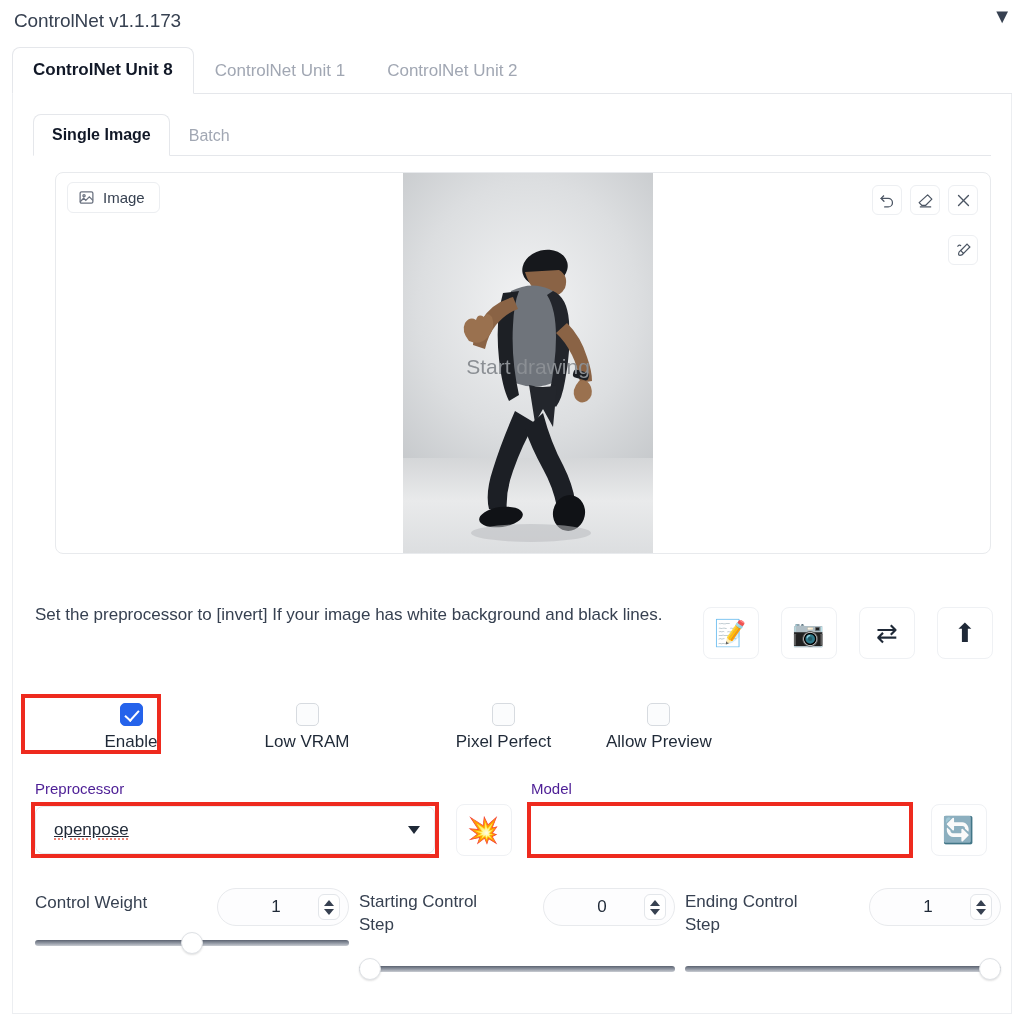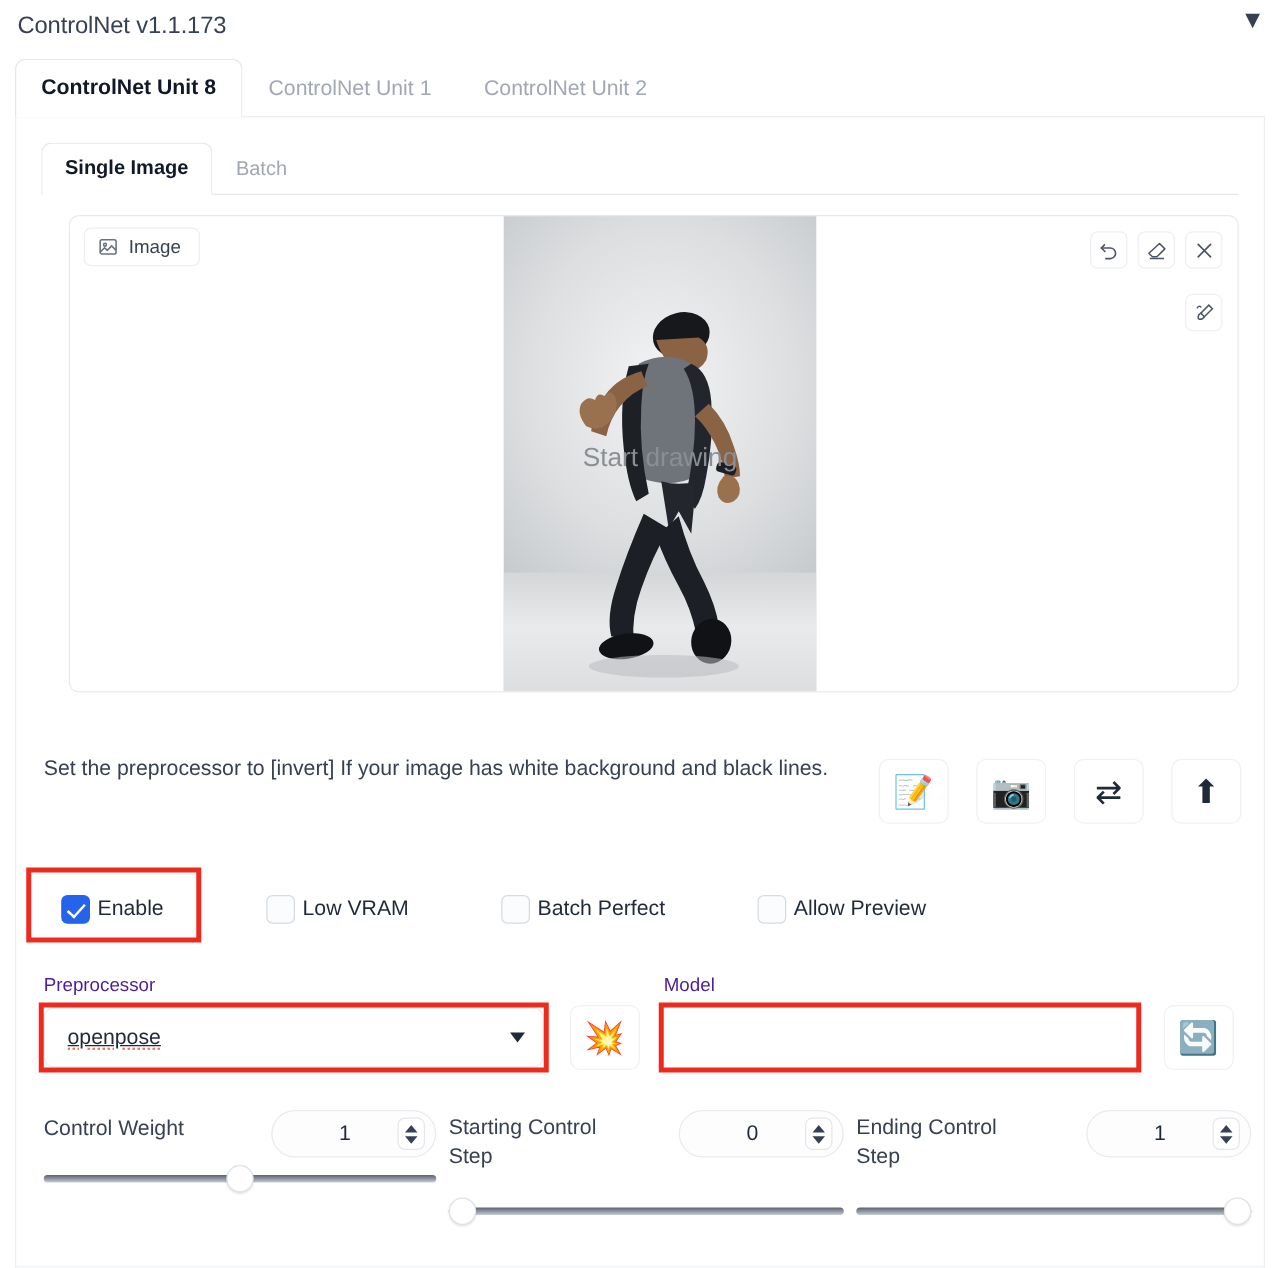--- a/index.html
+++ b/index.html
@@ -188,20 +188,21 @@
 
   
   .checkbox-row {
     position: absolute; left: 22px; top: 608px;
     width: 960px; height: 50px;
     display: flex; align-items: center;
   }
   .cb-group {
     display: flex; align-items: center; gap: 6px;
     cursor: pointer;
+    flex-direction: column;
   }
   .cb-box {
     width: 23px; height: 23px;
     border: 1px solid #d7dbe0;
     border-radius: 5px;
     background: #fbfcfd;
     flex: none;
   }
   .cb-box.checked {
     background: #2563eb;
@@ -446,21 +447,21 @@
       <div class="cb-group" style="width:178px;padding-left:14px;">
         <div class="cb-box checked"></div>
         <div class="cb-label">Enable</div>
       </div>
       <div class="cb-group" style="width:188px;">
         <div class="cb-box"></div>
         <div class="cb-label">Low VRAM</div>
       </div>
       <div class="cb-group" style="width:205px;">
         <div class="cb-box"></div>
-        <div class="cb-label">Batch Perfect</div>
+        <div class="cb-label">Pixel Perfect</div>
       </div>
       <div class="cb-group">
         <div class="cb-box"></div>
         <div class="cb-label">Allow Preview</div>
       </div>
     </div>
 
     <div class="redbox" style="left:8px; top:600px; width:140px; height:60px;"></div>
 
     <div class="field-label" style="left:22px; top:686px;">Preprocessor</div>

